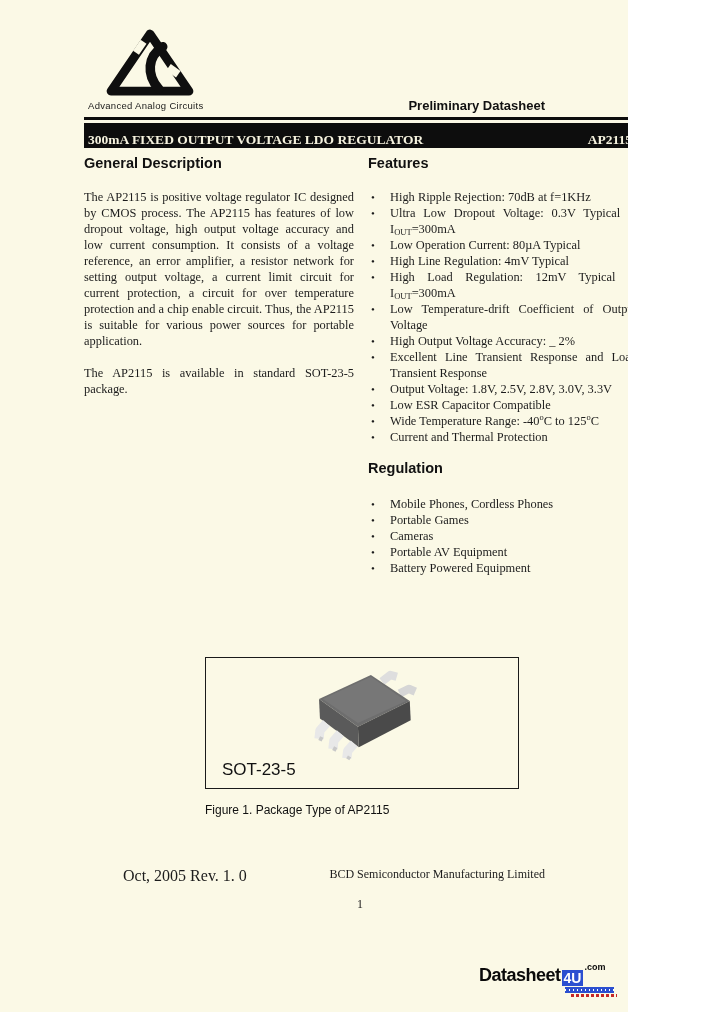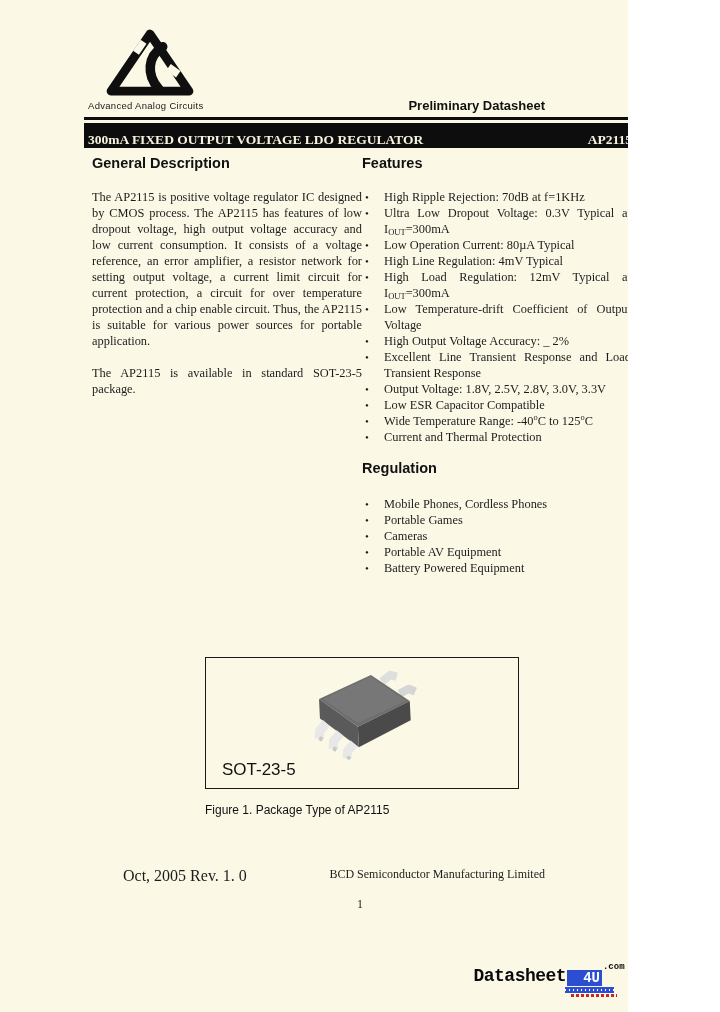--- a/index.html
+++ b/index.html
@@ -25,21 +25,21 @@
   }
   .top-rule{position:absolute;left:84px;width:553px;top:117px;height:3px;background:#0d0d0d;}
   .title-bar{
     position:absolute;left:84px;width:553px;top:123px;height:25px;
     background:#0d0d0d;color:#f6f3df;
     display:flex;align-items:center;justify-content:space-between;
     box-sizing:border-box;padding:8px 5px 0 4px;
     font-family:"Liberation Serif", serif;font-weight:bold;font-size:13.5px;
   }
   
-  .columns{position:absolute;left:84px;top:155px;width:553px;display:flex;margin-left:8px;}
+  .columns{position:absolute;left:84px;top:155px;width:553px;display:flex;gap:14px;}
   .col-left{width:270px;}
   .col-right{width:269px;}
   h2.sec{
     font-family:"Liberation Sans", sans-serif;
     font-size:14.5px;font-weight:bold;color:#111;
     margin:0 0 18px 0;
   }
   .col-left p{
     margin:0;font-size:12.4px;line-height:16px;text-align:justify;
   }
@@ -74,25 +74,25 @@
   .footer-left{position:absolute;left:84px;top:867px;font-size:16px;margin-left:39px;}
   .footer-right{position:absolute;right:83px;top:867px;font-size:12px;}
   .page-number{position:absolute;left:0;width:720px;top:897px;text-align:center;font-size:12px;}
   
   .wm-left{
     position:absolute;left:4px;top:984px;
     font-family:"Liberation Sans", sans-serif;
     font-size:17.5px;color:#0369a1;margin-top:40px;
   }
   .ds4u{position:absolute;right:9px;top:962px;width:140px;}
-  .ds4u-row1{display:flex;align-items:flex-end;font-family:Liberation Mono, monospace;justify-content:center;}
+  .ds4u-row1{display:flex;align-items:flex-end;font-family:Liberation Sans, sans-serif;}
   .ds4u-black{font-size:18px;font-weight:bold;color:#0a0a0a;letter-spacing:-0.5px;}
   .ds4u-blue{
     background:#2b4fd0;color:#fff;font-size:14px;font-weight:bold;
-    padding:1px 2px 0 16px;margin-left:1px;line-height:15px;
+    padding:1px 2px 0 2px;margin-left:1px;line-height:15px;
   }
   .ds4u-com{font-size:9px;font-weight:bold;color:#0a0a0a;margin-left:1px;padding-bottom:14px;}
   .ds4u-bluebar{
     margin-left:86px;margin-top:1px;width:49px;height:6px;background:#2b4fd0;
     background-image:repeating-linear-gradient(90deg,#fff 0 1px,transparent 1px 4px);
     background-size:100% 2px;background-position:0 2px;background-repeat:no-repeat;
   }
   .ds4u-redbar{
     margin-left:92px;margin-top:1px;width:46px;height:3px;
     background:repeating-linear-gradient(90deg,#c62828 0 3px,transparent 3px 5px);

